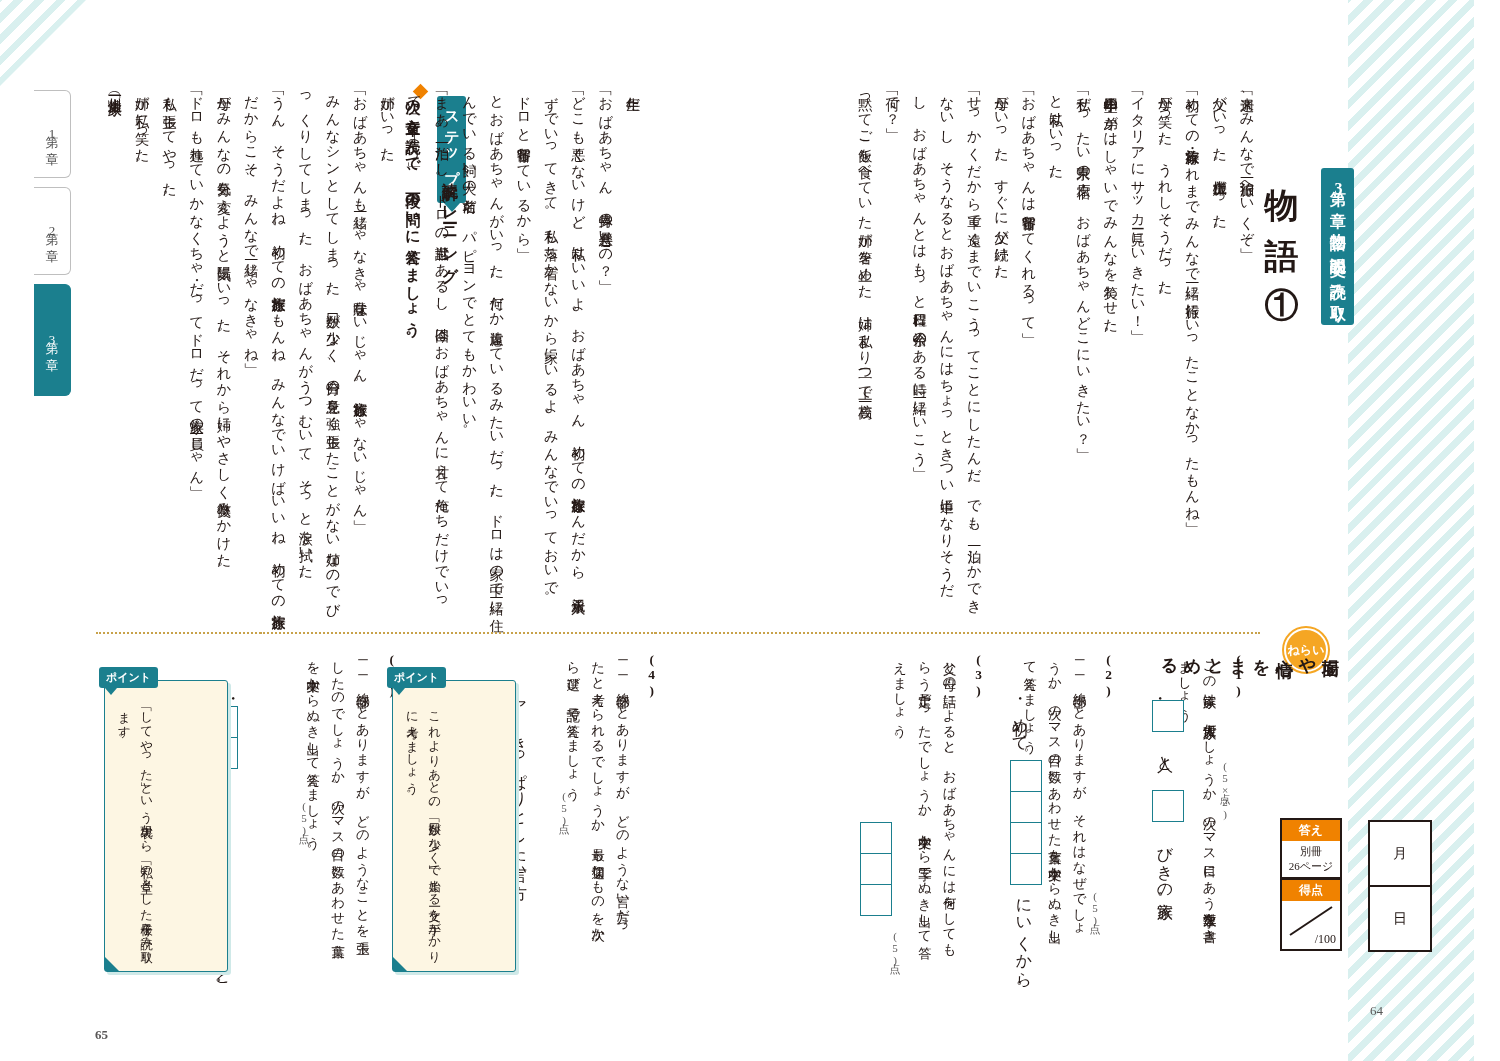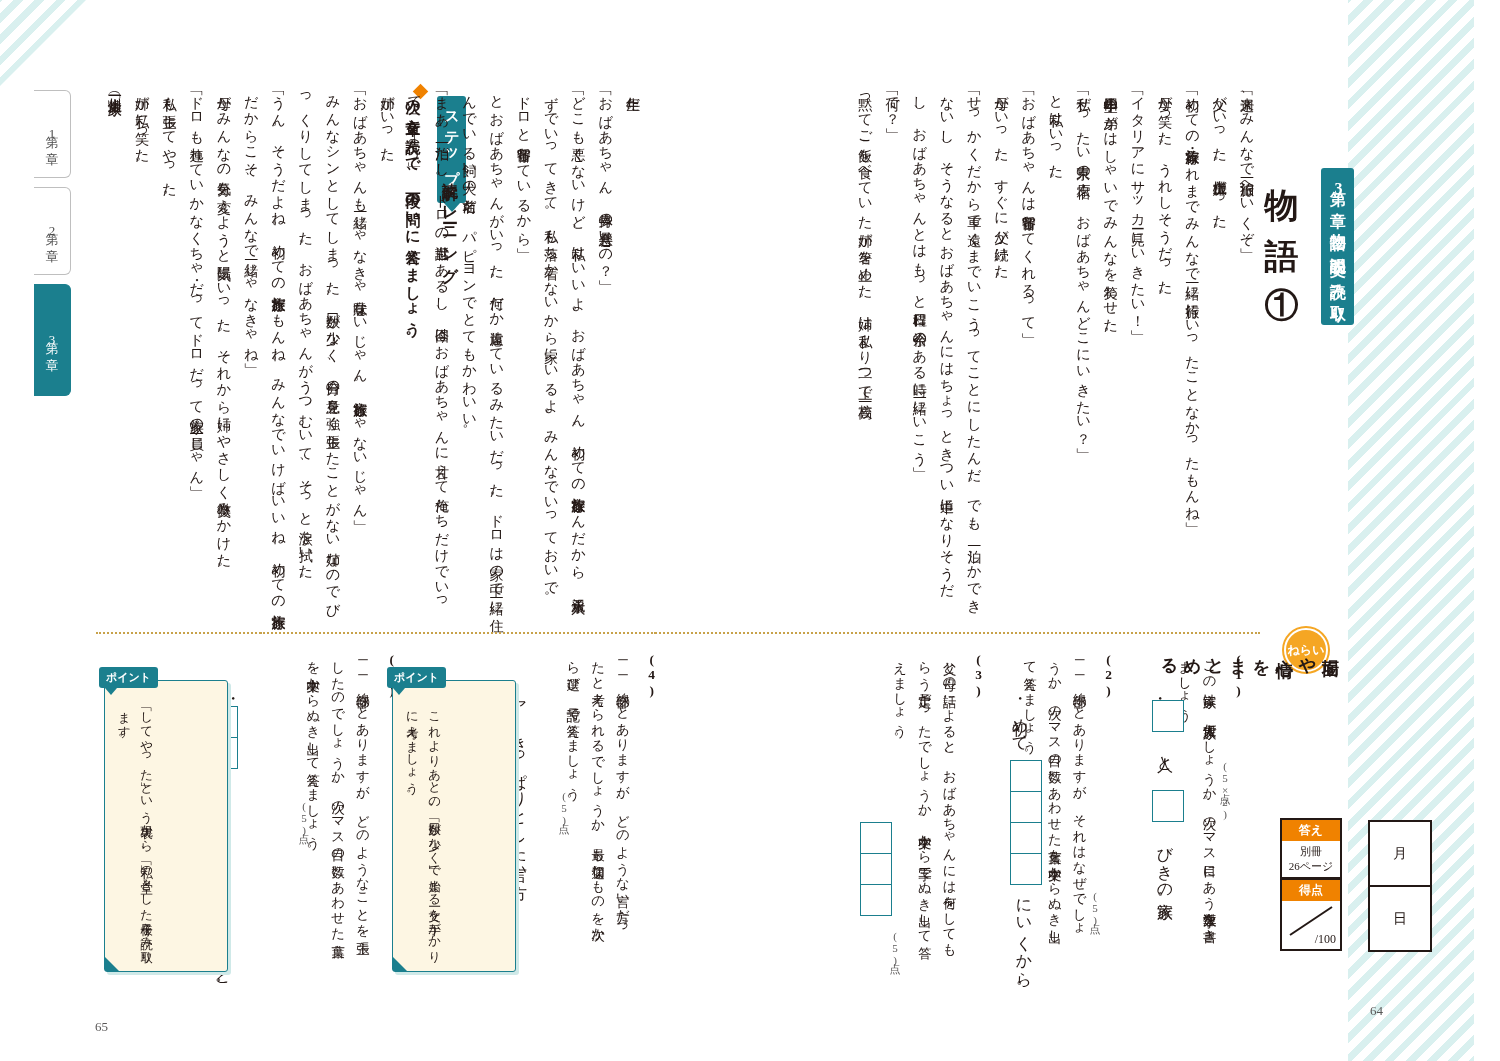--- a/index.html
+++ b/index.html
@@ -44,21 +44,21 @@
     font-size:13px;letter-spacing:1px;
   }
   .chap-tab .v{line-height:1;}
   .chap-tab.active{
     background:#1b7f8e;color:#ffffff;border-color:#1b7f8e;
     height:110px;
   }
 
   
   .pageno{position:absolute;font-size:13px;color:#595757;}
-  .pageno.left{left:95px;bottom:26px;}
+  .pageno.left{left:95px;bottom:18px;font-weight:bold;}
   .pageno.right{right:117px;bottom:42px;}
 
   
   .unit-book{
     position:absolute;right:203px;top:48px;width:104px;height:96px;
   }
   .book-shape{
     position:absolute;left:0;top:14px;width:104px;height:76px;
     background:#ffffff;border:3px solid #231815;border-radius:4px;
   }

